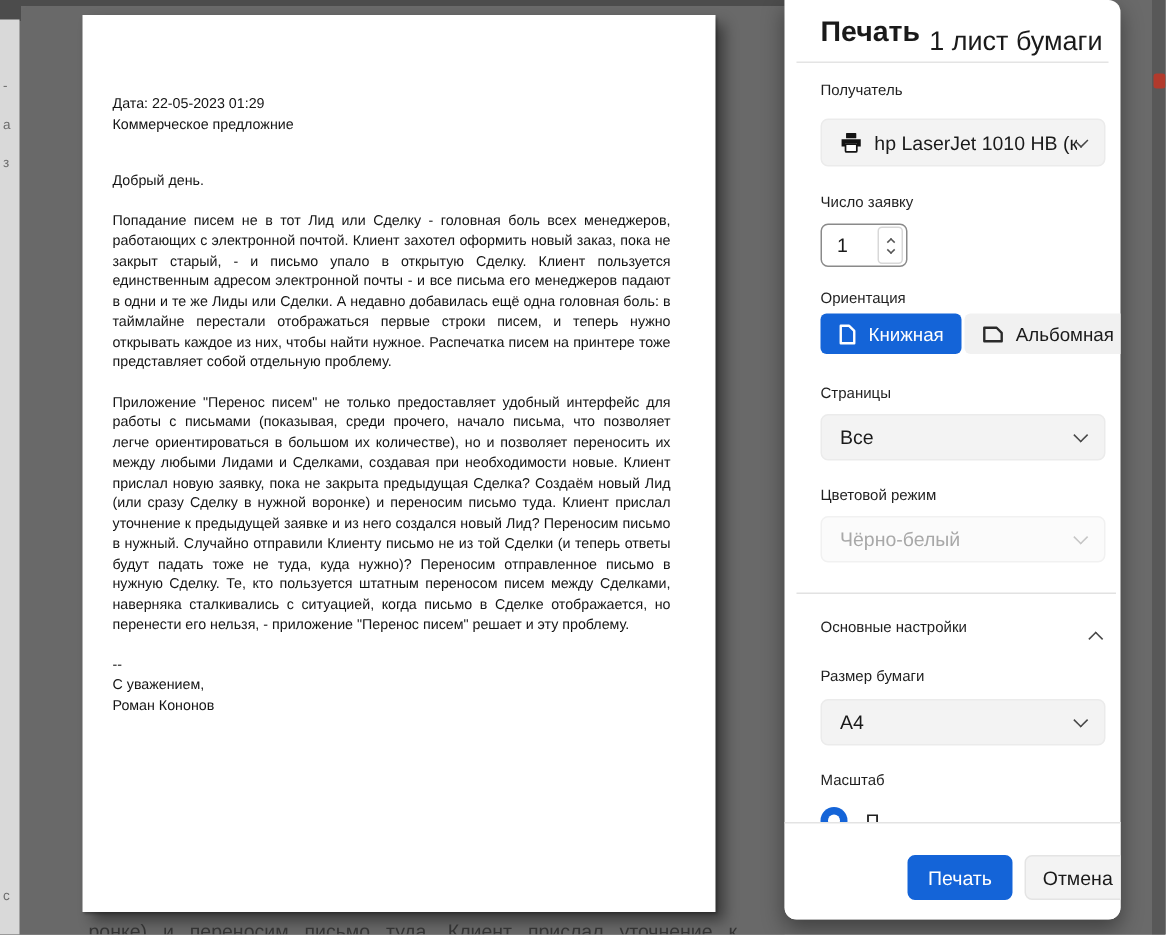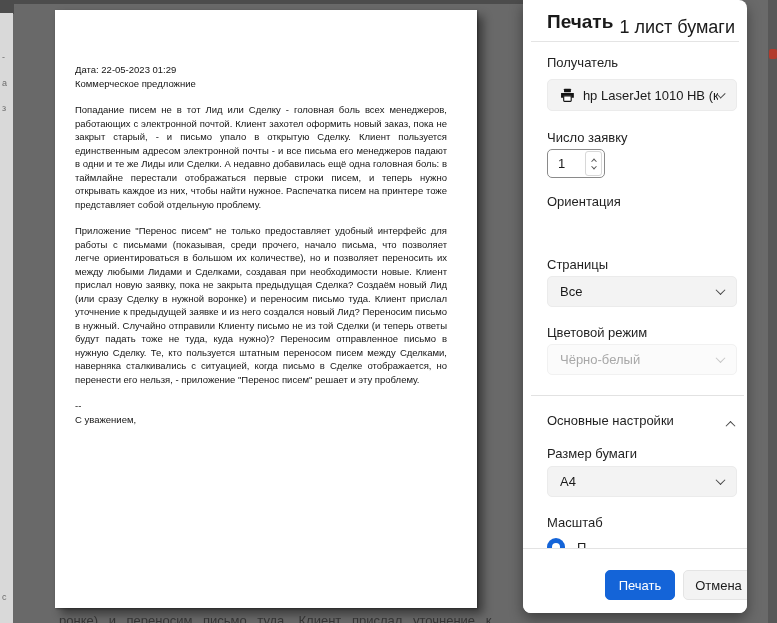--- a/index.html
+++ b/index.html
@@ -31,21 +31,21 @@
                       white-space:nowrap; word-spacing:7px; }
 
   
   #dialog { left:523px; top:0; width:224px; height:613px; background:#fff;
             border-radius:0 8px 8px 8px; box-shadow:0 6px 14px rgba(0,0,0,.4); overflow:hidden; }
   #dlg-title { position:absolute; left:24px; top:11px; font-size:19px; font-weight:bold; color:#1a1a1a; }
   #sheet-count { position:absolute; right:12px; top:17px; font-size:18px; color:#1a1a1a; }
   #hdr-div { position:absolute; left:8px; right:8px; top:41px; border-top:1px solid #e4e4e4; }
   #dlg-scroll { position:absolute; left:0; top:42px; width:245px; height:506px; overflow:hidden; }
 
-  .lbl { position:absolute; left:24px; font-size:13px; color:#1f1f1f; }
+  .lbl { position:absolute; left:24px; font-size:10px; color:#1f1f1f; }
   .dd  { position:absolute; left:24px; width:190px; height:32px; background:#f3f3f3;
          border:1px solid #ebebeb; border-radius:5px; display:flex; align-items:center;
          padding:0 12px; font-size:13px; color:#1a1a1a; cursor:default; }
   .dd .txt { white-space:nowrap; overflow:hidden; }
   .dd .end { margin-left:auto; }
   .dd.disabled { background:#fbfbfb; border-color:#f1f1f1; color:#a8a8a8; }
 
   .cv { display:inline-block; width:7px; height:7px; border-right:1.5px solid #474747;
         border-bottom:1.5px solid #474747; transform:rotate(45deg) translate(-1px,-1px); }
   .cv.up { transform:rotate(-135deg) translate(-1px,-1px); }
@@ -91,25 +91,27 @@
 </head>
 <body>
 
 <div id="stage">
 
   <div id="backdrop" class="abs">
     <div id="page">
       <div id="doc">
         <div>Дата: 22-05-2023 01:29</div>
         <div>Коммерческое предложние</div>
+        <div class="greet">Добрый день.</div>
         <div class="para">Попадание писем не в тот Лид или Сделку - головная боль всех менеджеров, работающих с электронной почтой. Клиент захотел оформить новый заказ, пока не закрыт старый, - и письмо упало в открытую Сделку. Клиент пользуется единственным адресом электронной почты - и все письма его менеджеров падают в одни и те же Лиды или Сделки. А недавно добавилась ещё одна головная боль: в таймлайне перестали отображаться первые строки писем, и теперь нужно открывать каждое из них, чтобы найти нужное. Распечатка писем на принтере тоже представляет собой отдельную проблему.</div>
         <div class="para">Приложение "Перенос писем" не только предоставляет удобный интерфейс для работы с письмами (показывая, среди прочего, начало письма, что позволяет легче ориентироваться в большом их количестве), но и позволяет переносить их между любыми Лидами и Сделками, создавая при необходимости новые. Клиент прислал новую заявку, пока не закрыта предыдущая Сделка? Создаём новый Лид (или сразу Сделку в нужной воронке) и переносим письмо туда. Клиент прислал уточнение к предыдущей заявке и из него создался новый Лид? Переносим письмо в нужный. Случайно отправили Клиенту письмо не из той Сделки (и теперь ответы будут падать тоже не туда, куда нужно)? Переносим отправленное письмо в нужную Сделку. Те, кто пользуется штатным переносом писем между Сделками, наверняка сталкивались с ситуацией, когда письмо в Сделке отображается, но перенести его нельзя, - приложение "Перенос писем" решает и эту проблему.</div>
         <div class="sig">
           <div>--</div>
           <div>С уважением,</div>
+          <div>Роман Кононов</div>
         </div>
       </div>
     </div>
     <div id="bottom-clip">
       <span>ронке)  и  переносим  письмо  туда.  Клиент  прислал  уточнение  к</span>
     </div>
   </div>
 
   <div id="top-strip" class="abs"></div>
   <div id="corner-dark" class="abs"></div>
@@ -143,20 +145,34 @@
       <div class="lbl" style="top:88px">Число заявку</div>
       <div id="copies-box">
         <input id="copies-input" value="1" style="">
         <span id="spinner">
           <span class="cv tiny up"></span>
           <span class="cv tiny"></span>
         </span>
       </div>
 
       <div class="lbl" style="top:152px">Ориентация</div>
+      <div id="seg">
+        <div class="opt sel">
+          <svg width="12" height="14" viewBox="0 0 12 14">
+            <path d="M1.5 1.2h5.6l3.4 3.4v8.2h-9z" fill="none" stroke="#fff" stroke-width="1.6" stroke-linejoin="round"></path>
+          </svg>
+          <span>Книжная</span>
+        </div>
+        <div class="opt unsel">
+          <svg width="14" height="12" viewBox="0 0 14 12">
+            <path d="M1.2 1.5h8.2l3.4 3.4v5.6h-11.6z" fill="none" stroke="#2a2a2a" stroke-width="1.6" stroke-linejoin="round"></path>
+          </svg>
+          <span>Альбомная</span>
+        </div>
+      </div>
 
       <div class="lbl" style="top:215px">Страницы</div>
       <div class="dd" style="top:234px; height:31px">
         <span class="txt">Все</span>
         <span class="end cv"></span>
       </div>
 
       <div class="lbl" style="top:283px">Цветовой режим</div>
       <div class="dd disabled" style="top:302px; height:31px">
         <span class="txt">Чёрно-белый</span>

